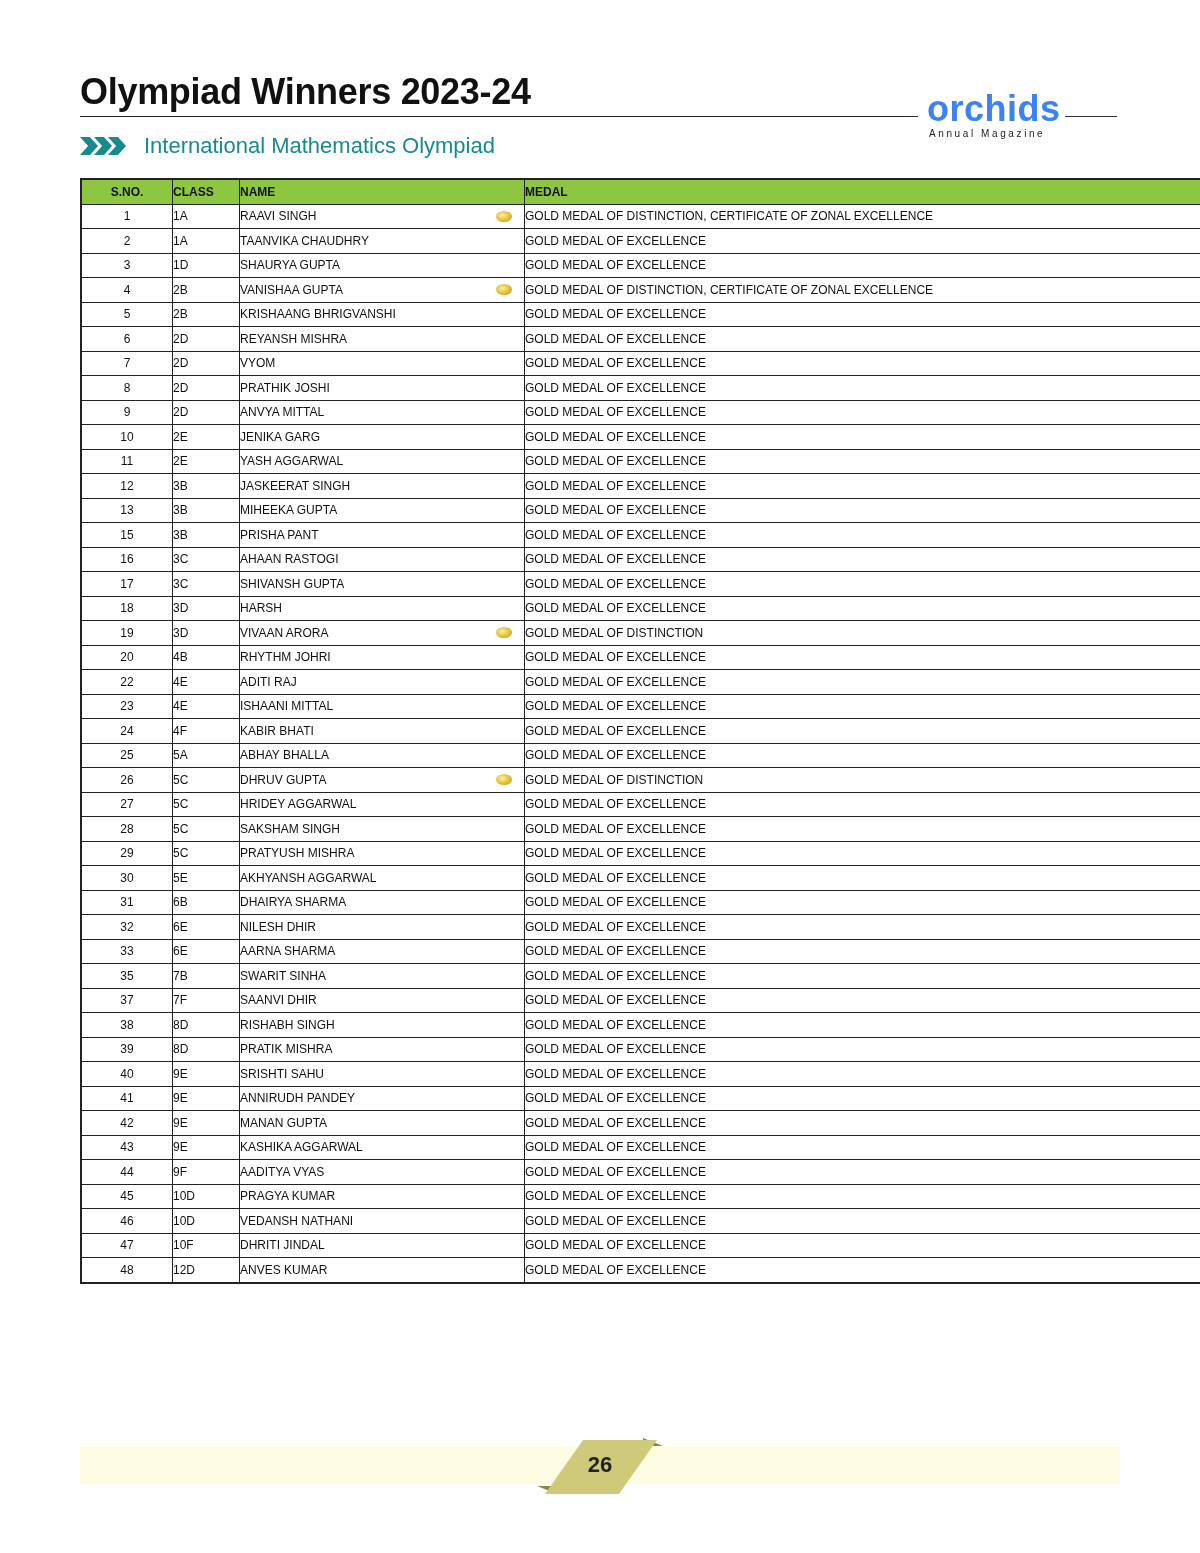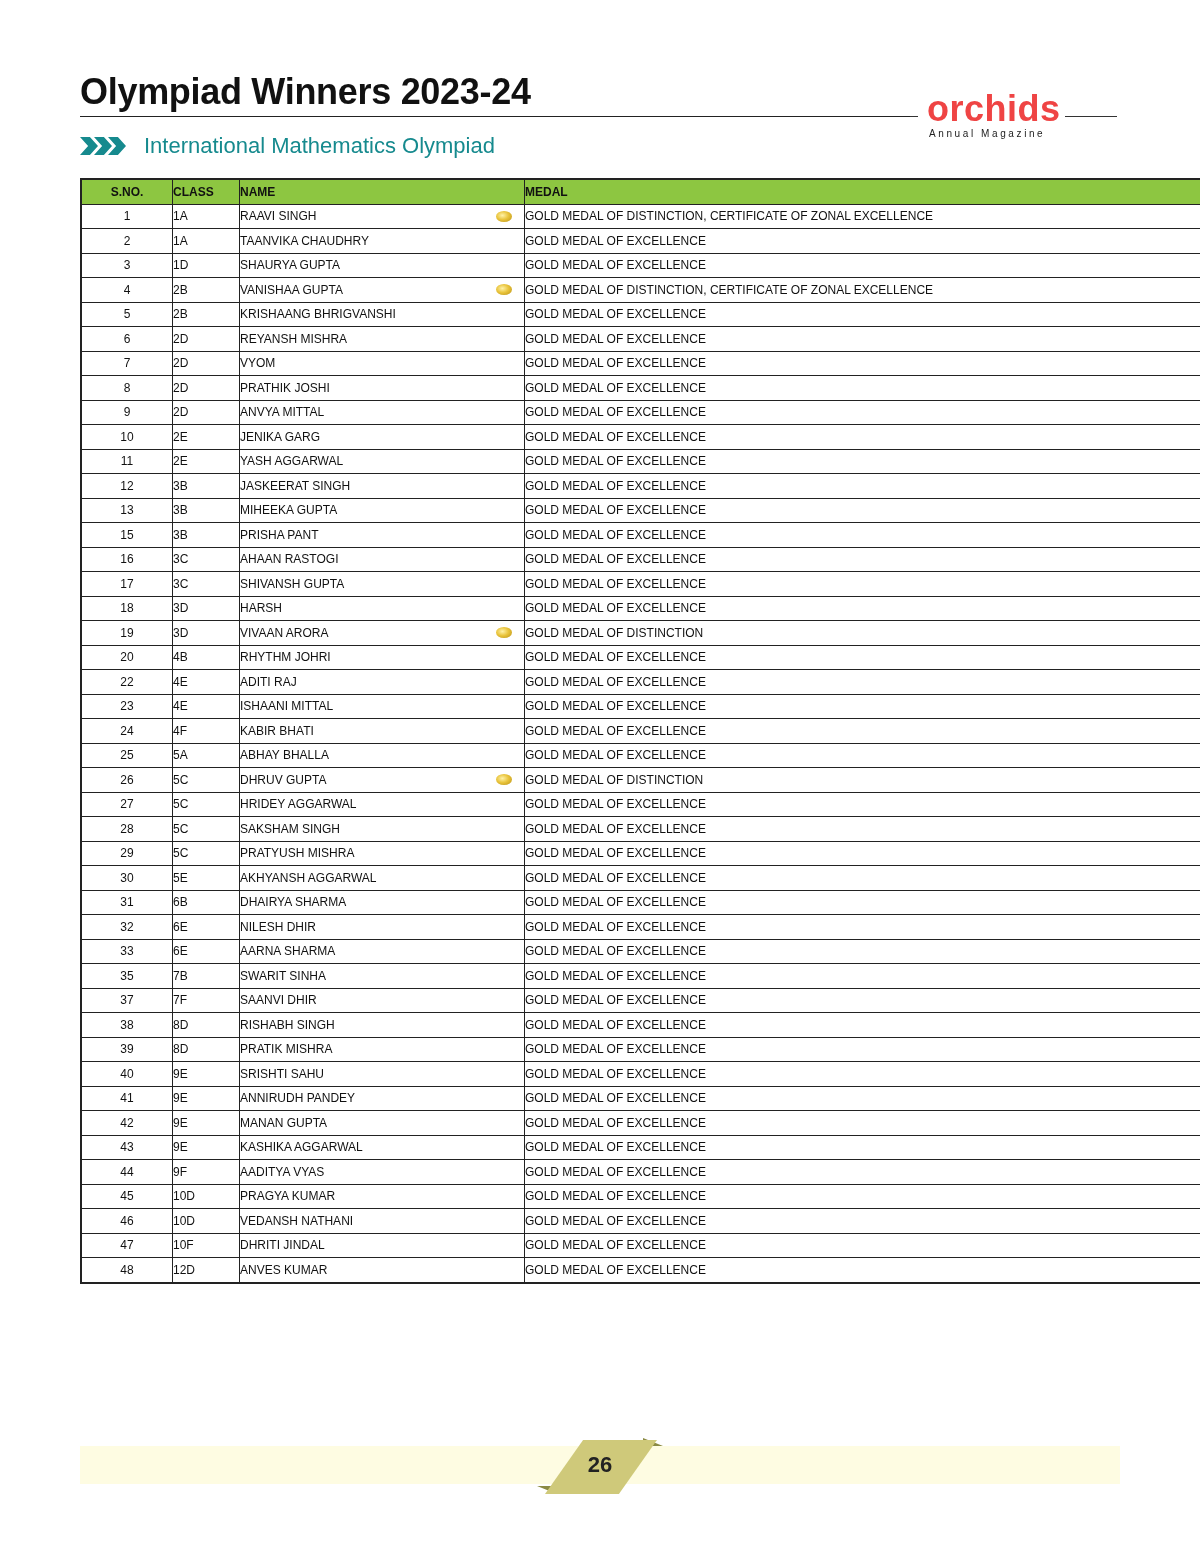--- a/index.html
+++ b/index.html
@@ -4,21 +4,21 @@
 <style>
   html, body { margin:0; padding:0; background:#ffffff; }
   body { width:1200px; height:1553px; position:relative; overflow:hidden; font-family:"Liberation Sans", sans-serif; color:#111; }
 
   .page-title { position:absolute; left:80px; top:71px; font-size:36px; font-weight:bold; letter-spacing:-0.3px; color:#111; margin:0; }
   .title-rule { position:absolute; left:80px; top:116px; width:838px; height:1px; background:#222; }
 
   .brand { position:absolute; left:920px; top:92px; width:200px; height:50px; }
   .brand-line-left { position:absolute; left:-10px; top:24px; width:8px; height:1px; background:#333; }
   .brand-line-right { position:absolute; left:145px; top:24px; width:52px; height:1px; background:#333; }
-  .brand-name { position:absolute; left:7px; top:-4px; font-size:36px; font-weight:bold; color:#ef4444; letter-spacing:0.5px; }
+  .brand-name { position:absolute; left:7px; top:-4px; font-size:36px; font-weight:bold; color:#3b82f6; letter-spacing:0.5px; }
   .brand-sub { position:absolute; left:9px; top:36px; font-size:10px; letter-spacing:2.6px; color:#222; }
 
   .section { position:absolute; left:80px; top:132px; height:28px; display:flex; align-items:center; }
   .chevrons { display:flex; margin-right:22px; }
   .chev { width:18px; height:18px; background:#168a8e; clip-path:polygon(0 0, 55% 0, 100% 50%, 55% 100%, 0 100%, 45% 50%); margin-right:-4px; }
   .section-title { font-size:22px; font-weight:normal; color:#168a8e; }
 
   table.winners { position:absolute; left:80px; top:178px; width:1158px; border-collapse:collapse; border:2px solid #222; font-size:12px; }
   table.winners th, table.winners td { border:1.5px solid #222; height:23.5px; padding:0; line-height:22px; }
   table.winners th { background:#8dc641; font-weight:bold; text-align:left; }

